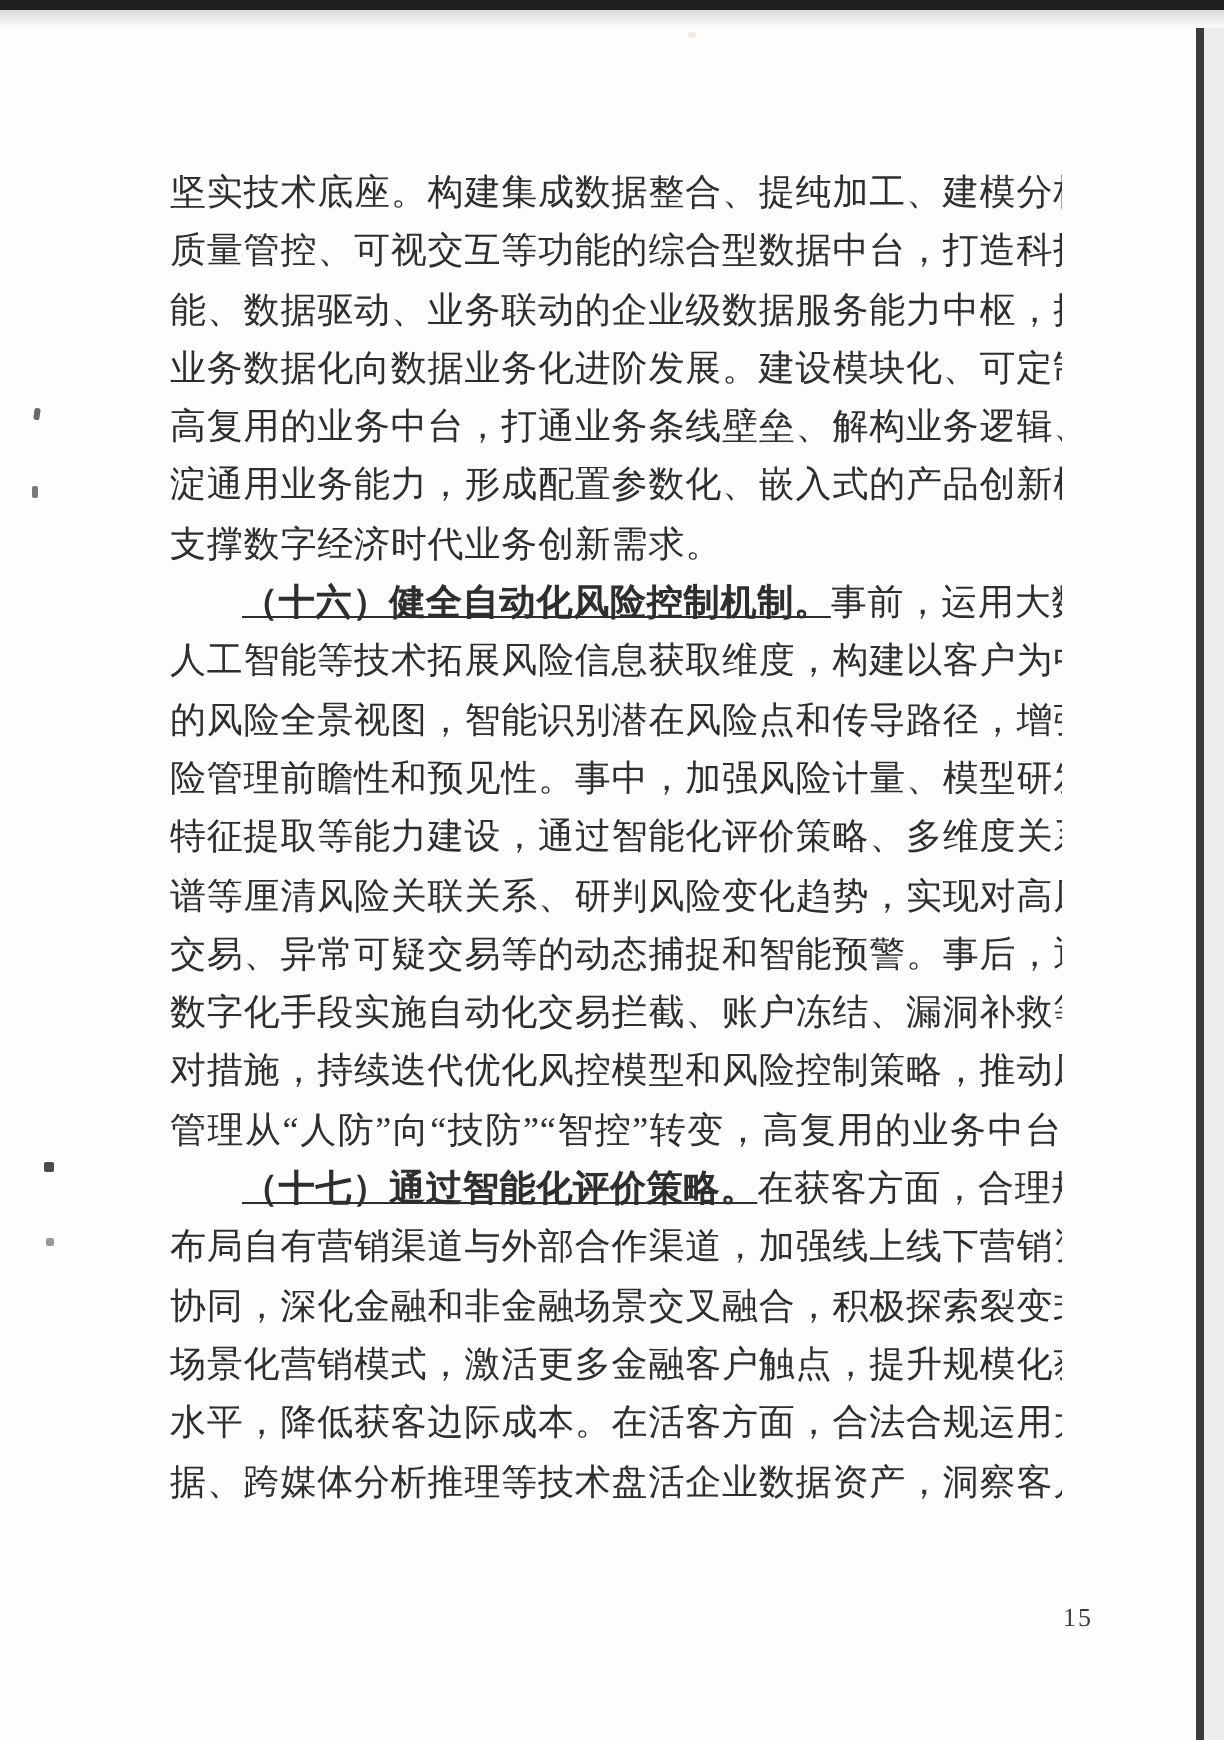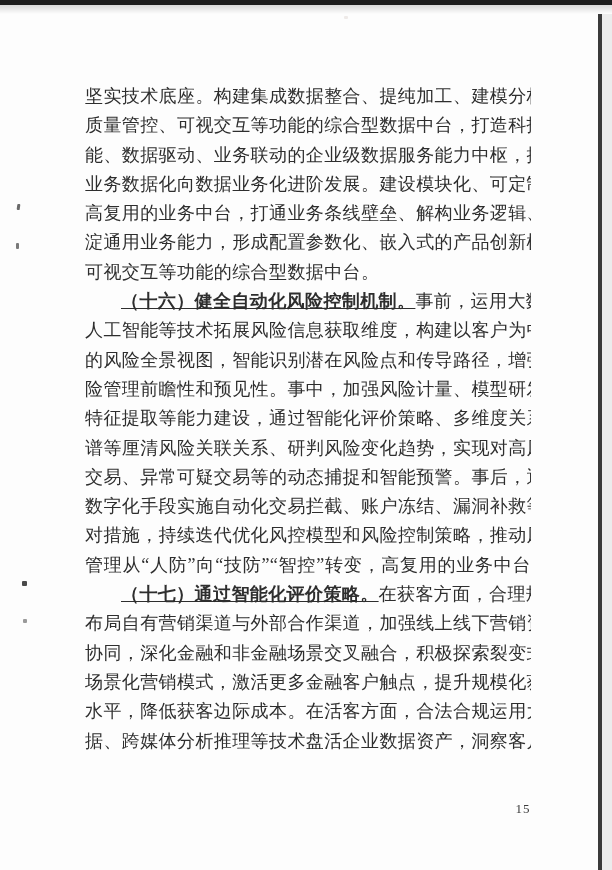--- a/index.html
+++ b/index.html
@@ -64,21 +64,21 @@
   .line.indent {
     padding-left: 36px;
   }
   .line .bold {
     font-weight: 700;
     text-decoration: underline;
   }
   
   .page-number {
     position: absolute;
-    left: 508px;
+    left: 524px;
     top: 801px;
     width: 30px;
     text-align: center;
     font-size: 13px;
     color: #3c3c3c;
     letter-spacing: 1px;
   }
   
   .speckle {
     position: absolute;
@@ -104,21 +104,21 @@
 <div class="speckle speckle-d"></div>
 <div class="speckle speckle-e"></div>
 
 <div class="text-block">
     <div class="line full"><span>坚实技术底座。构建集成数据整合、提纯加工、建模分析、</span></div>
     <div class="line full"><span>质量管控、可视交互等功能的综合型数据中台，打造科技赋</span></div>
     <div class="line full"><span>能、数据驱动、业务联动的企业级数据服务能力中枢，推动</span></div>
     <div class="line full"><span>业务数据化向数据业务化进阶发展。建设模块化、可定制、</span></div>
     <div class="line full"><span>高复用的业务中台，打通业务条线壁垒、解构业务逻辑、沉</span></div>
     <div class="line full"><span>淀通用业务能力，形成配置参数化、嵌入式的产品创新模式，</span></div>
-    <div class="line"><span>可视交互等功能的综合型数据中台。</span></div>
+    <div class="line"><span>支撑数字经济时代业务创新需求。</span></div>
     <div class="line full indent"><span class="bold">（十六）健全自动化风险控制机制。</span><span>事前，运用大数据、</span></div>
     <div class="line full"><span>人工智能等技术拓展风险信息获取维度，构建以客户为中心</span></div>
     <div class="line full"><span>的风险全景视图，智能识别潜在风险点和传导路径，增强风</span></div>
     <div class="line full"><span>险管理前瞻性和预见性。事中，加强风险计量、模型研发、</span></div>
     <div class="line full"><span>特征提取等能力建设，通过智能化评价策略、多维度关系图</span></div>
     <div class="line full"><span>谱等厘清风险关联关系、研判风险变化趋势，实现对高风险</span></div>
     <div class="line full"><span>交易、异常可疑交易等的动态捕捉和智能预警。事后，通过</span></div>
     <div class="line full"><span>数字化手段实施自动化交易拦截、账户冻结、漏洞补救等应</span></div>
     <div class="line full"><span>对措施，持续迭代优化风控模型和风险控制策略，推动风险</span></div>
     <div class="line full"><span>管理从“人防”向“技防”“智控”转变，高复用的业务中台</span></div>

